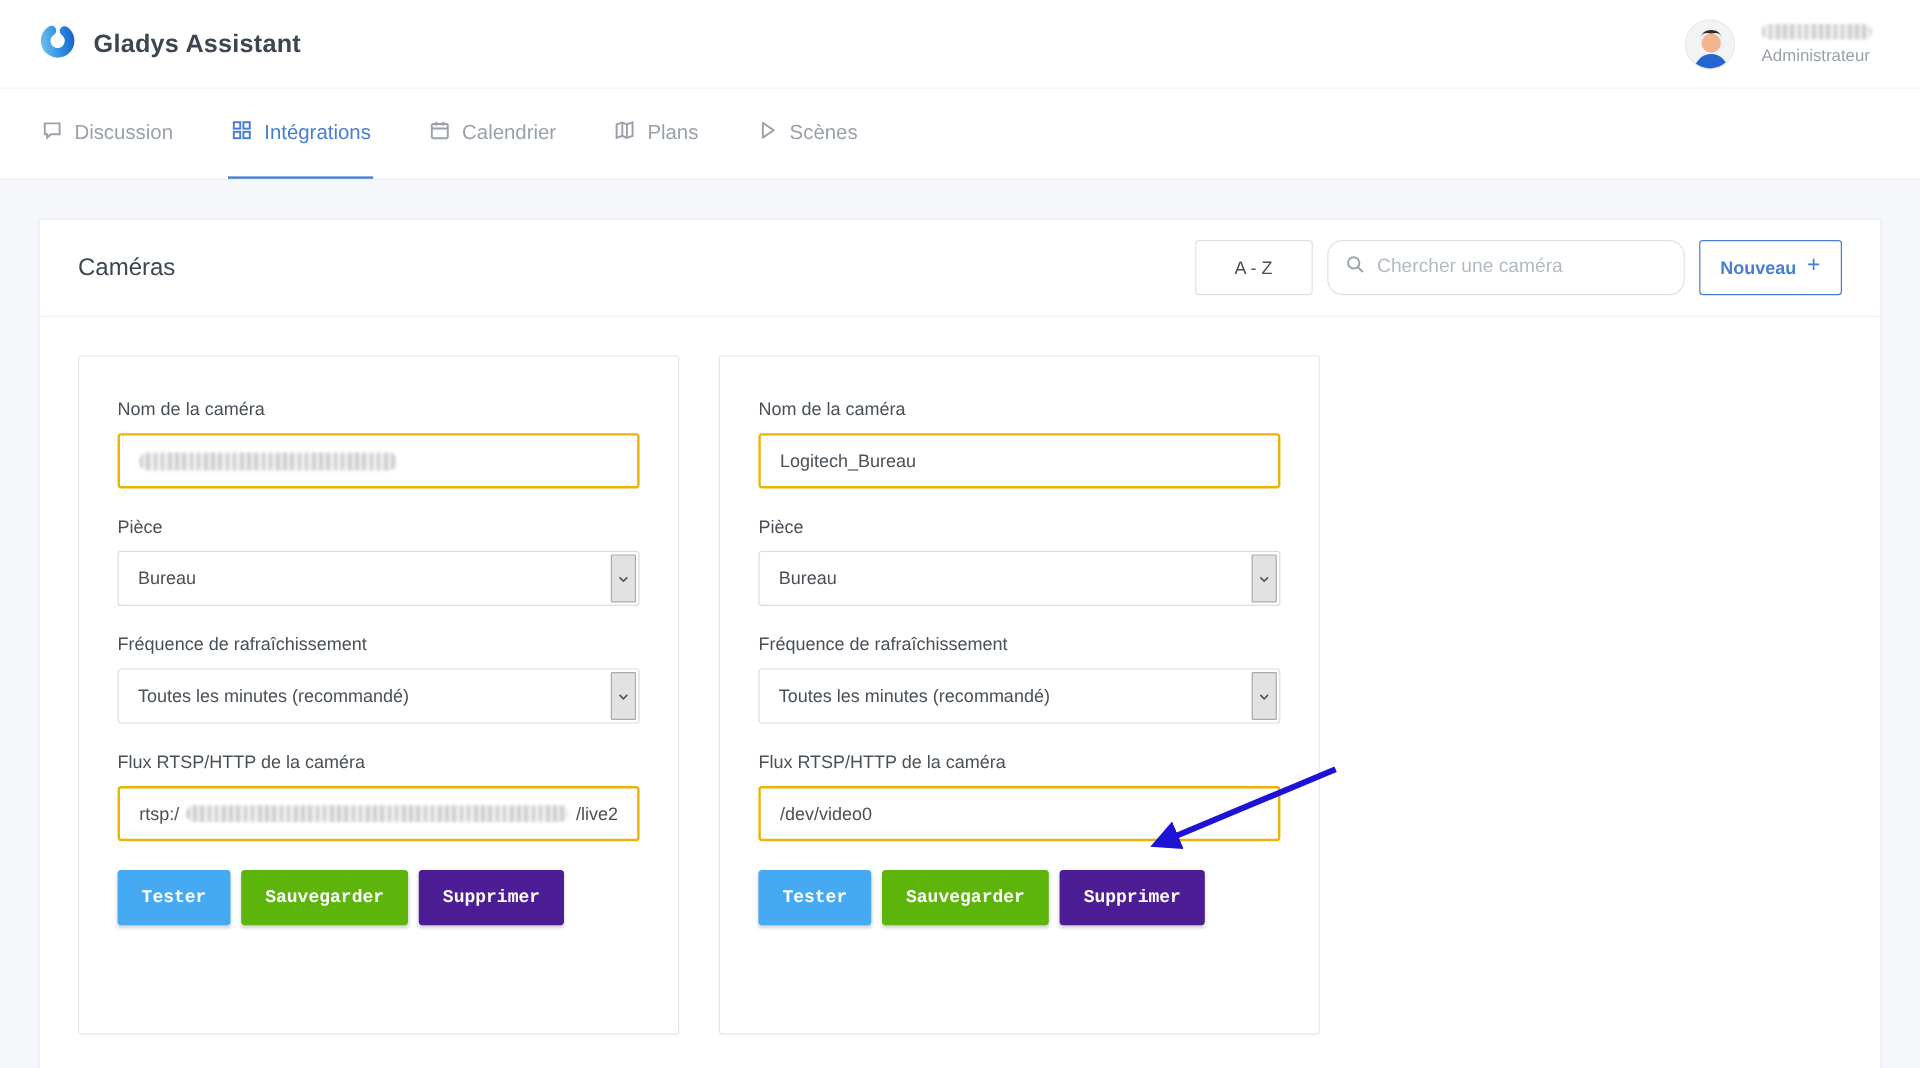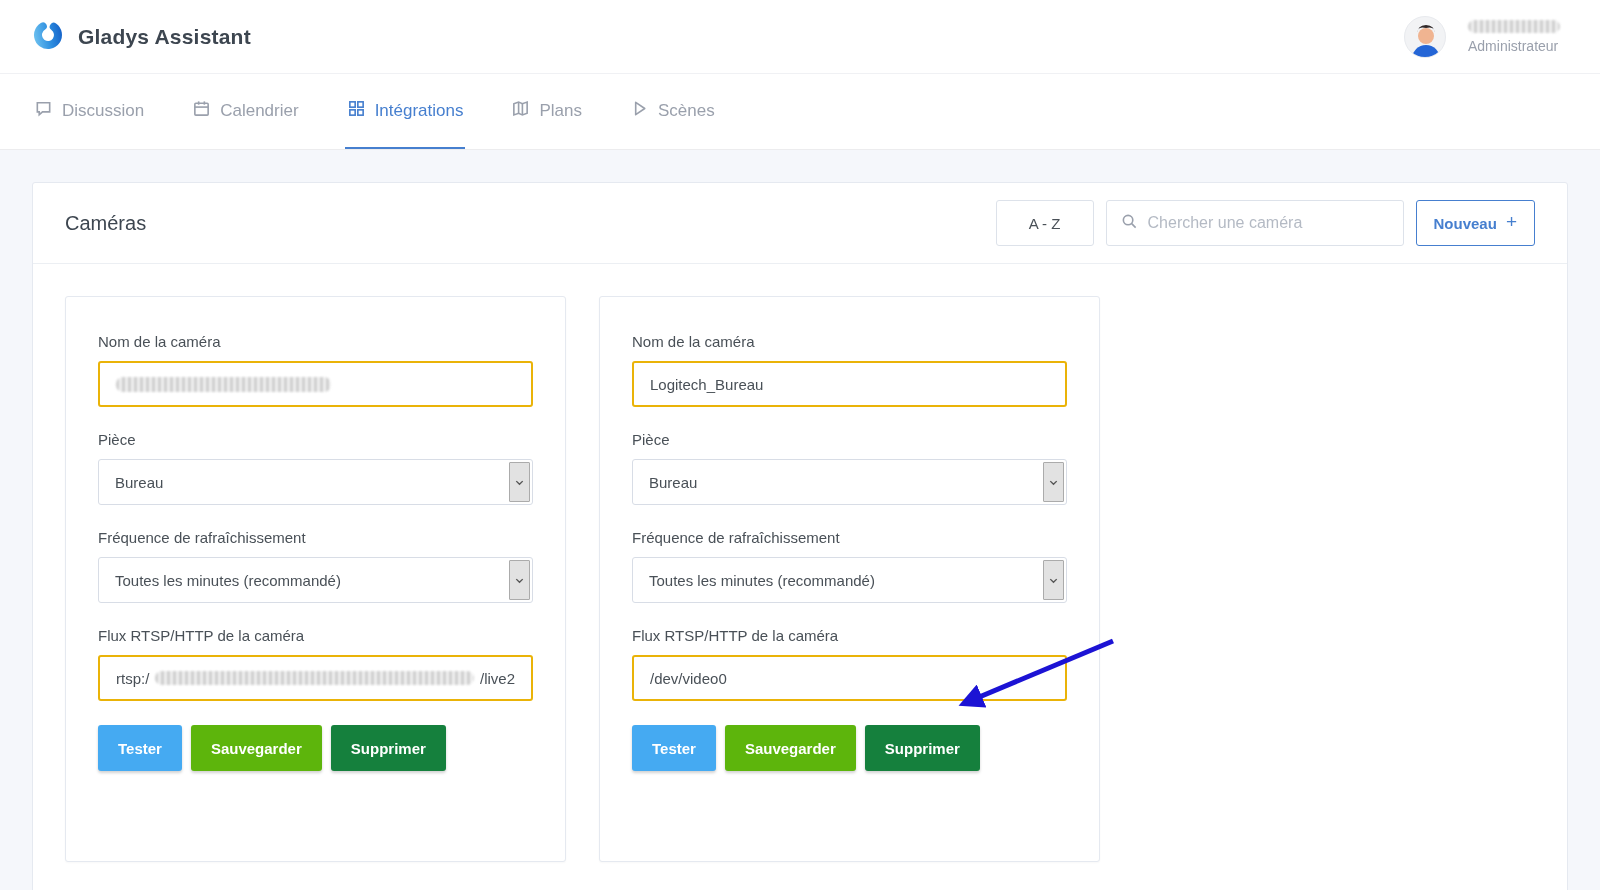--- a/index.html
+++ b/index.html
@@ -58,21 +58,21 @@
     border-bottom:1px solid #eceff3;
   }
   .card-title { font-size:20px; color:#3d4650; }
   .header-controls { margin-left:auto; display:flex; align-items:center; gap:12px; }
   .sort-btn {
     width:98px; height:46px; background:#fff; border:1px solid #dde2ea; border-radius:3px;
     display:flex; align-items:center; justify-content:center;
     font-size:15px; color:#495057; cursor:pointer;
   }
   .search-box {
-    width:298px; height:46px; background:#fff; border:1px solid #dde2ea; border-radius:3px;
+    width:298px; height:46px; background:#fff; border:1px solid #dde2ea; border-radius:13px;
     display:flex; align-items:center; padding:3px 14px; gap:10px;
   }
   .search-box input {
     border:none; outline:none; flex:1; font-size:16px; color:#495057;
     font-family:inherit; background:transparent;
   }
   .search-box input::placeholder { color:#b4bac4; }
   .new-btn {
     height:46px; padding:0 17px; background:#fff; border:1px solid #467fcf; border-radius:3px;
     display:flex; align-items:center; gap:9px; cursor:pointer;
@@ -102,26 +102,26 @@
   .select-arrow {
     position:absolute; top:2px; right:2px; bottom:2px; width:21px;
     background:#e2e2e2; border:1px solid #ababab; border-radius:1px;
     display:flex; align-items:center; justify-content:center;
   }
   .stream-input { margin-bottom:0; }
   .stream-redact { flex:1; height:14px; margin:0 6px; }
   .btn-row { display:flex; gap:9px; margin-top:24px; }
   .btn {
     height:46px; padding:0 20px; border:none; border-radius:3px; cursor:pointer;
-    color:#fff; font-size:15px; font-weight:bold; font-family:Liberation Sans, sans-serif;
+    color:#fff; font-size:15px; font-weight:bold; font-family:Liberation Mono, monospace;
     box-shadow:0 2px 3px rgba(0,0,0,.18);
   }
   .btn-test { background:#45aaf2; }
   .btn-save { background:#5db50c; }
-  .btn-del  { background:#15803d; }
+  .btn-del  { background:#4c1d95; }
 
   
   .annot-arrow { position:absolute; left:935px; top:618px; pointer-events:none; }
 </style>
 </head>
 <body>
 
 <div class="header">
   <div class="brand">
     <span>
@@ -155,41 +155,41 @@
 
 <div class="navbar">
   <div class="nav-item">
     <span>
       <svg width="19" height="19" viewBox="0 0 20 20" fill="none" stroke-width="1.7">
         <path d="M3.5 4 H16.5 V13.5 H9 L5.5 16.5 V13.5 H3.5 Z"></path>
       </svg>
     </span>
     <span>Discussion</span>
   </div>
+  <div class="nav-item active">
+    <span>
+      <svg width="19" height="19" viewBox="0 0 20 20" fill="none" stroke-width="1.7">
+        <rect x="3" y="3" width="5.6" height="5.6"></rect>
+          <rect x="11.4" y="3" width="5.6" height="5.6"></rect>
+        <rect x="3" y="11.4" width="5.6" height="5.6"></rect>
+          <rect x="11.4" y="11.4" width="5.6" height="5.6"></rect>
+      </svg>
+    </span>
+    <span>Intégrations</span>
+  </div>
   <div class="nav-item">
     <span>
       <svg width="19" height="19" viewBox="0 0 20 20" fill="none" stroke-width="1.7">
         <rect x="3" y="4.5" width="14" height="12.5" rx="1"></rect>
         <path d="M3 8.5 H17"></path>
           <path d="M7 2.5 V6"></path>
           <path d="M13 2.5 V6"></path>
       </svg>
     </span>
     <span>Calendrier</span>
-  </div>
-  <div class="nav-item active">
-    <span>
-      <svg width="19" height="19" viewBox="0 0 20 20" fill="none" stroke-width="1.7">
-        <rect x="3" y="3" width="5.6" height="5.6"></rect>
-          <rect x="11.4" y="3" width="5.6" height="5.6"></rect>
-        <rect x="3" y="11.4" width="5.6" height="5.6"></rect>
-          <rect x="11.4" y="11.4" width="5.6" height="5.6"></rect>
-      </svg>
-    </span>
-    <span>Intégrations</span>
   </div>
   <div class="nav-item">
     <span>
       <svg width="19" height="19" viewBox="0 0 20 20" fill="none" stroke-width="1.7">
         <path d="M3 5 L8 3.2 L12 5 L17 3.2 V15 L12 16.8 L8 15 L3 16.8 Z"></path>
         <path d="M8 3.2 V15"></path>
           <path d="M12 5 V16.8"></path>
       </svg>
     </span>
     <span>Plans</span>

